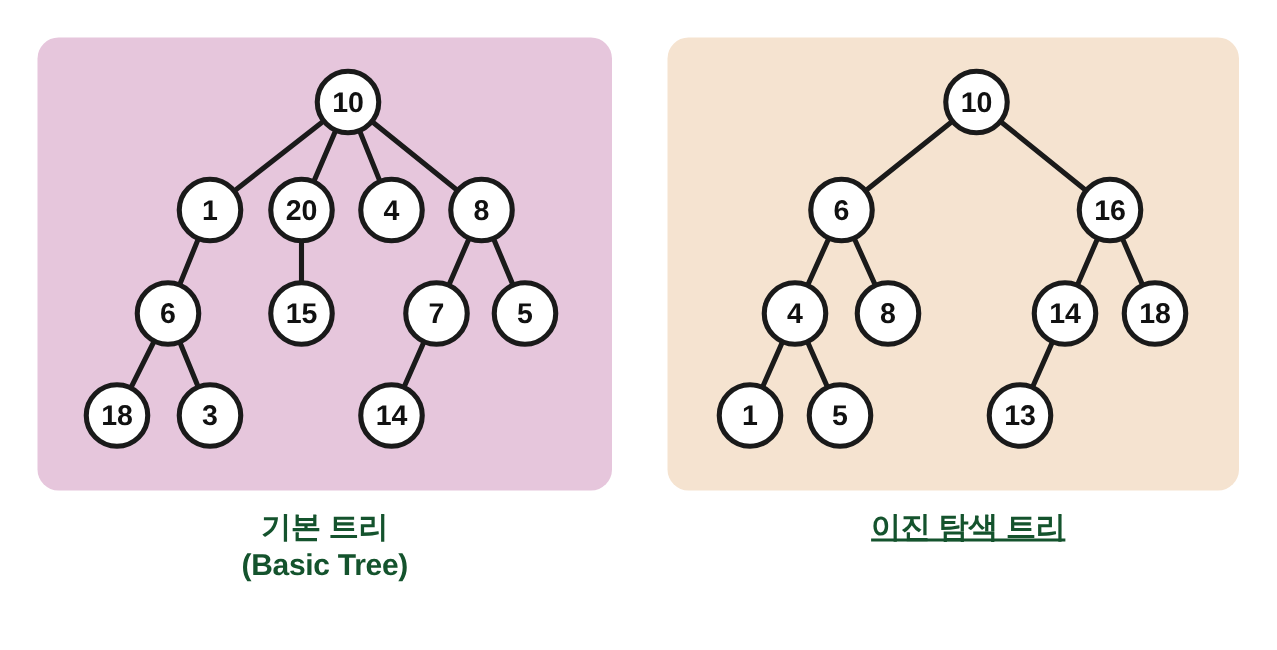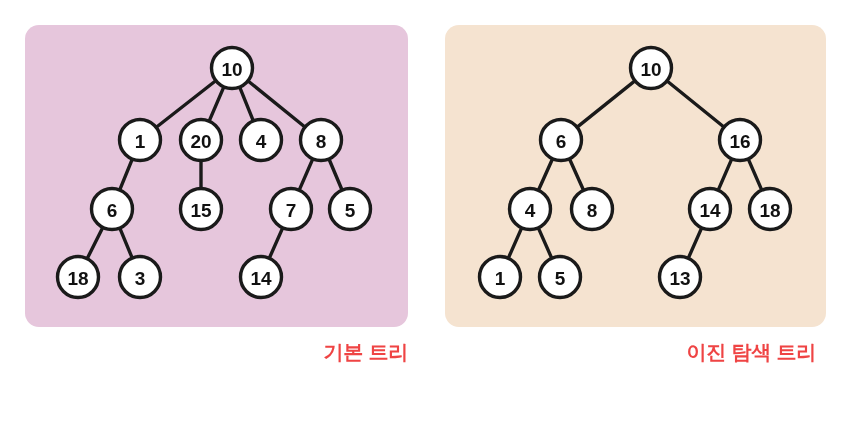--- a/index.html
+++ b/index.html
@@ -61,36 +61,37 @@
   .node-label {
     font-family: "Liberation Sans", "DejaVu Sans", sans-serif;
     font-size: 19px;
     font-weight: bold;
     fill: #111111;
     text-anchor: middle;
     dominant-baseline: central;
   }
   .caption {
     position: absolute;
-    text-align: right;
-    color: #ef4444;
+    text-align: center;
+    color: #14532d;
     font-weight: bold;
     font-size: 20px;
     line-height: 25px;
     letter-spacing: -0.2px;
   }
   #caption-basic {
     left: 25px;
     top: 340px;
     width: 383px;
   }
   #caption-bst {
-    left: 435px;
+    left: 455px;
     top: 340px;
     width: 381px;
+    text-decoration: underline;
   }
   .caption-line {
     display: block;
     white-space: nowrap;
   }
 </style>
 </head>
 <body>
 
 <div class="diagram-root">
@@ -212,19 +213,20 @@
         </g>
         <g>
           <circle cx="680" cy="277" r="20.5" class="node-circle"></circle>
           <text x="680" y="278" class="node-label" font-size="18">13</text>
         </g>
       </g>
     </svg>
 
   <div class="caption" id="caption-basic">
     <span class="caption-line">기본 트리</span>
+    <span class="caption-line">(Basic Tree)</span>
   </div>
 
   <div class="caption" id="caption-bst">
     <span class="caption-line">이진 탐색 트리</span>
   </div>
 
 </div>
 
 </body></html>

